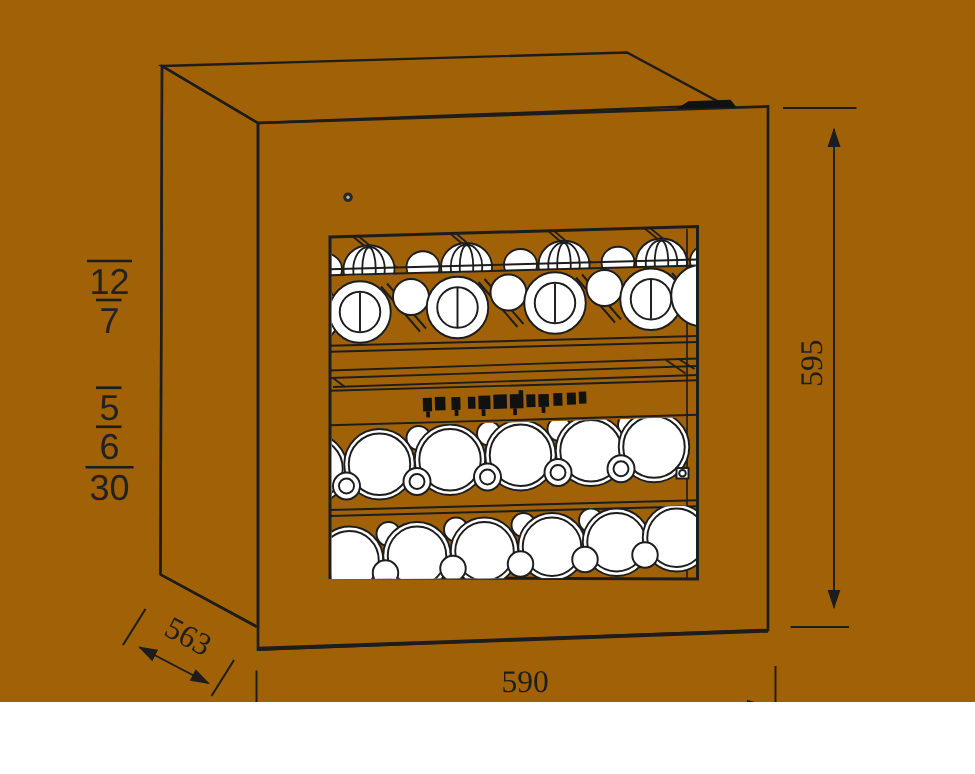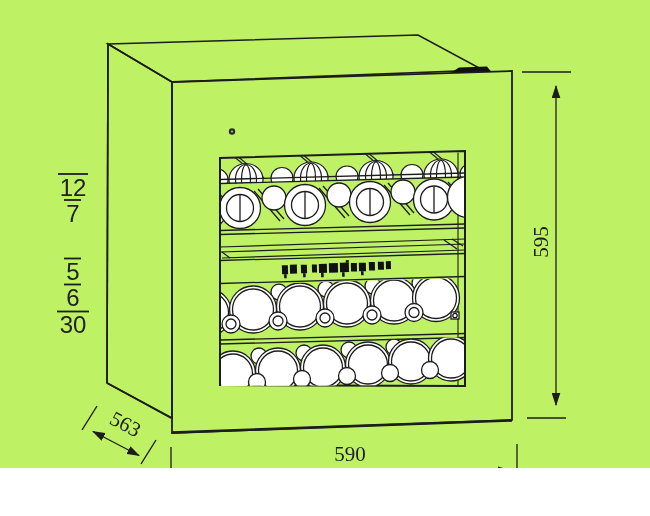--- a/index.html
+++ b/index.html
@@ -1,16 +1,16 @@
 <!DOCTYPE html>
 <html><head>
 <meta charset="utf-8">
 <style>
   html,body{margin:0;padding:0;background:#ffffff;}
-  .stage{position:relative;width:650px;height:468px;background:#bef264;overflow:hidden;
+  .stage{position:relative;width:650px;height:468px;background:#a16207;overflow:hidden;
          font-family:"Liberation Sans",sans-serif;}
   svg{position:absolute;left:0;top:0;}
   .cap-label{font-family:"Liberation Sans",sans-serif;font-size:24px;fill:#222;}
   .dim-label{font-family:"Liberation Serif",serif;font-size:21px;fill:#1d1d1d;}
   .ln{stroke:#1d1d1d;fill:none;}
 </style>
 </head>
 <body>
 
 <div class="stage">

